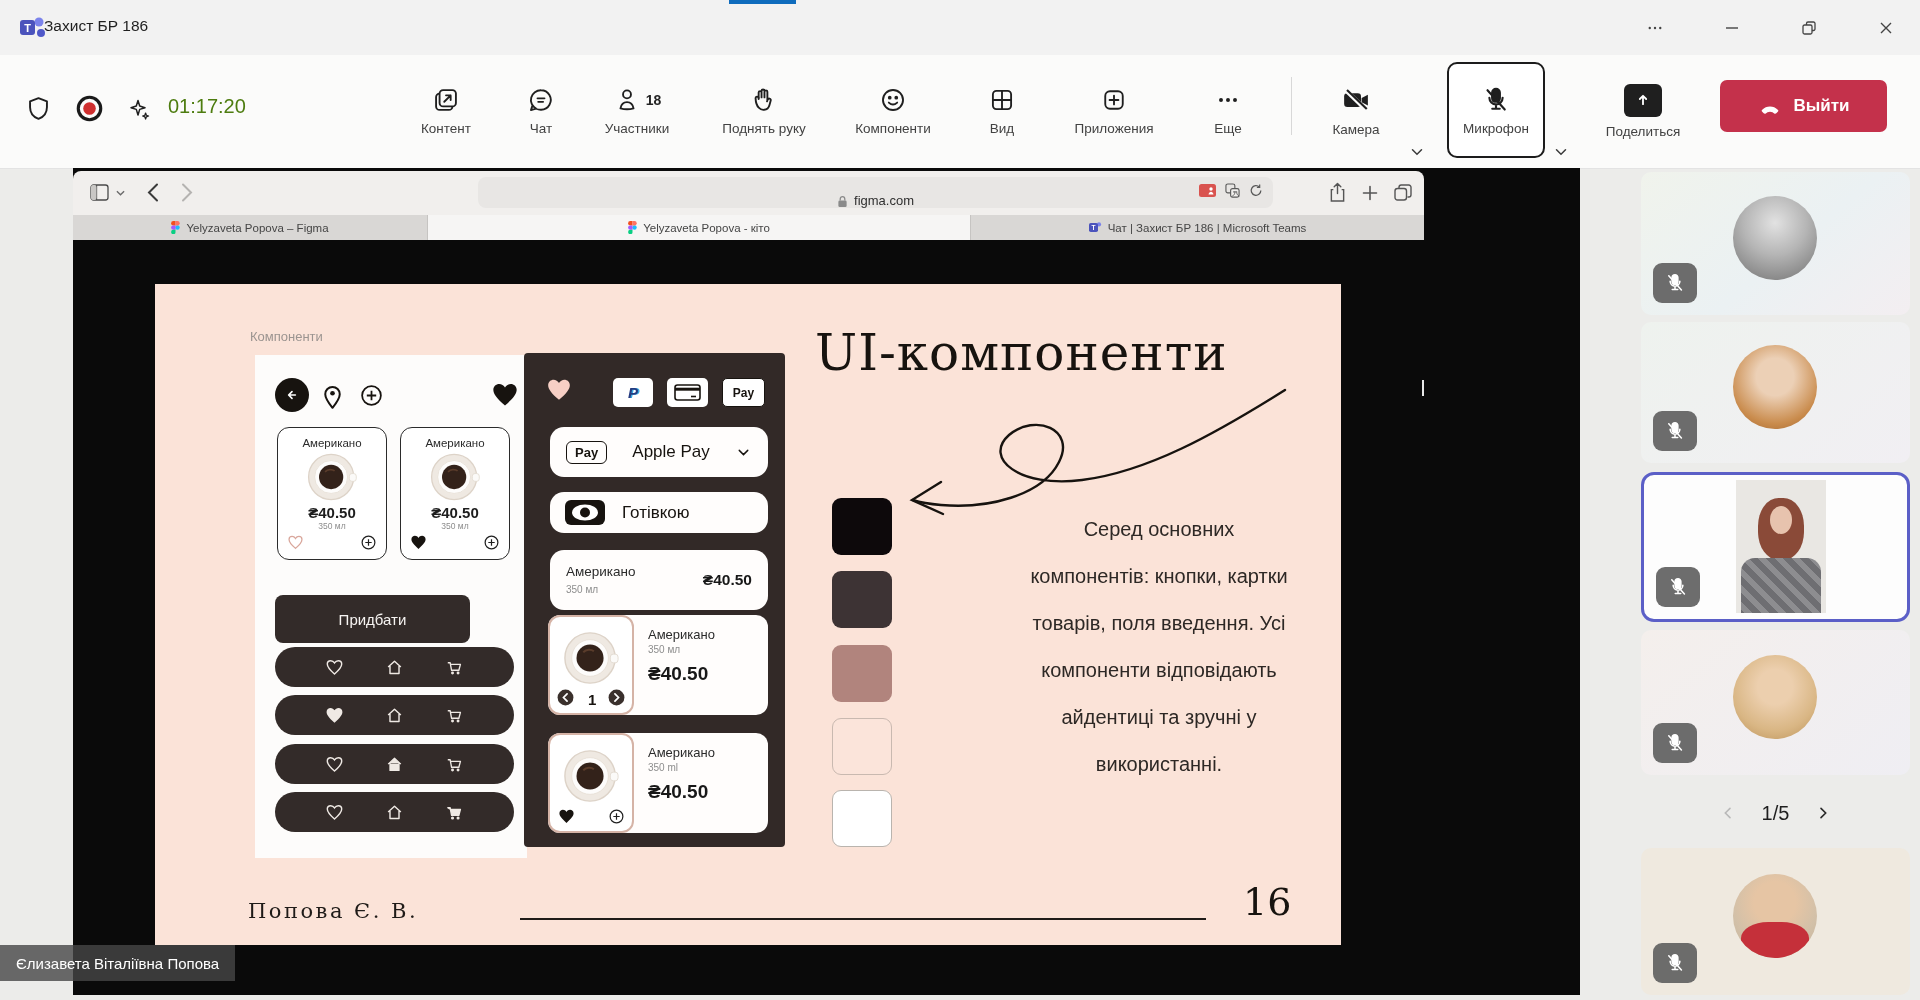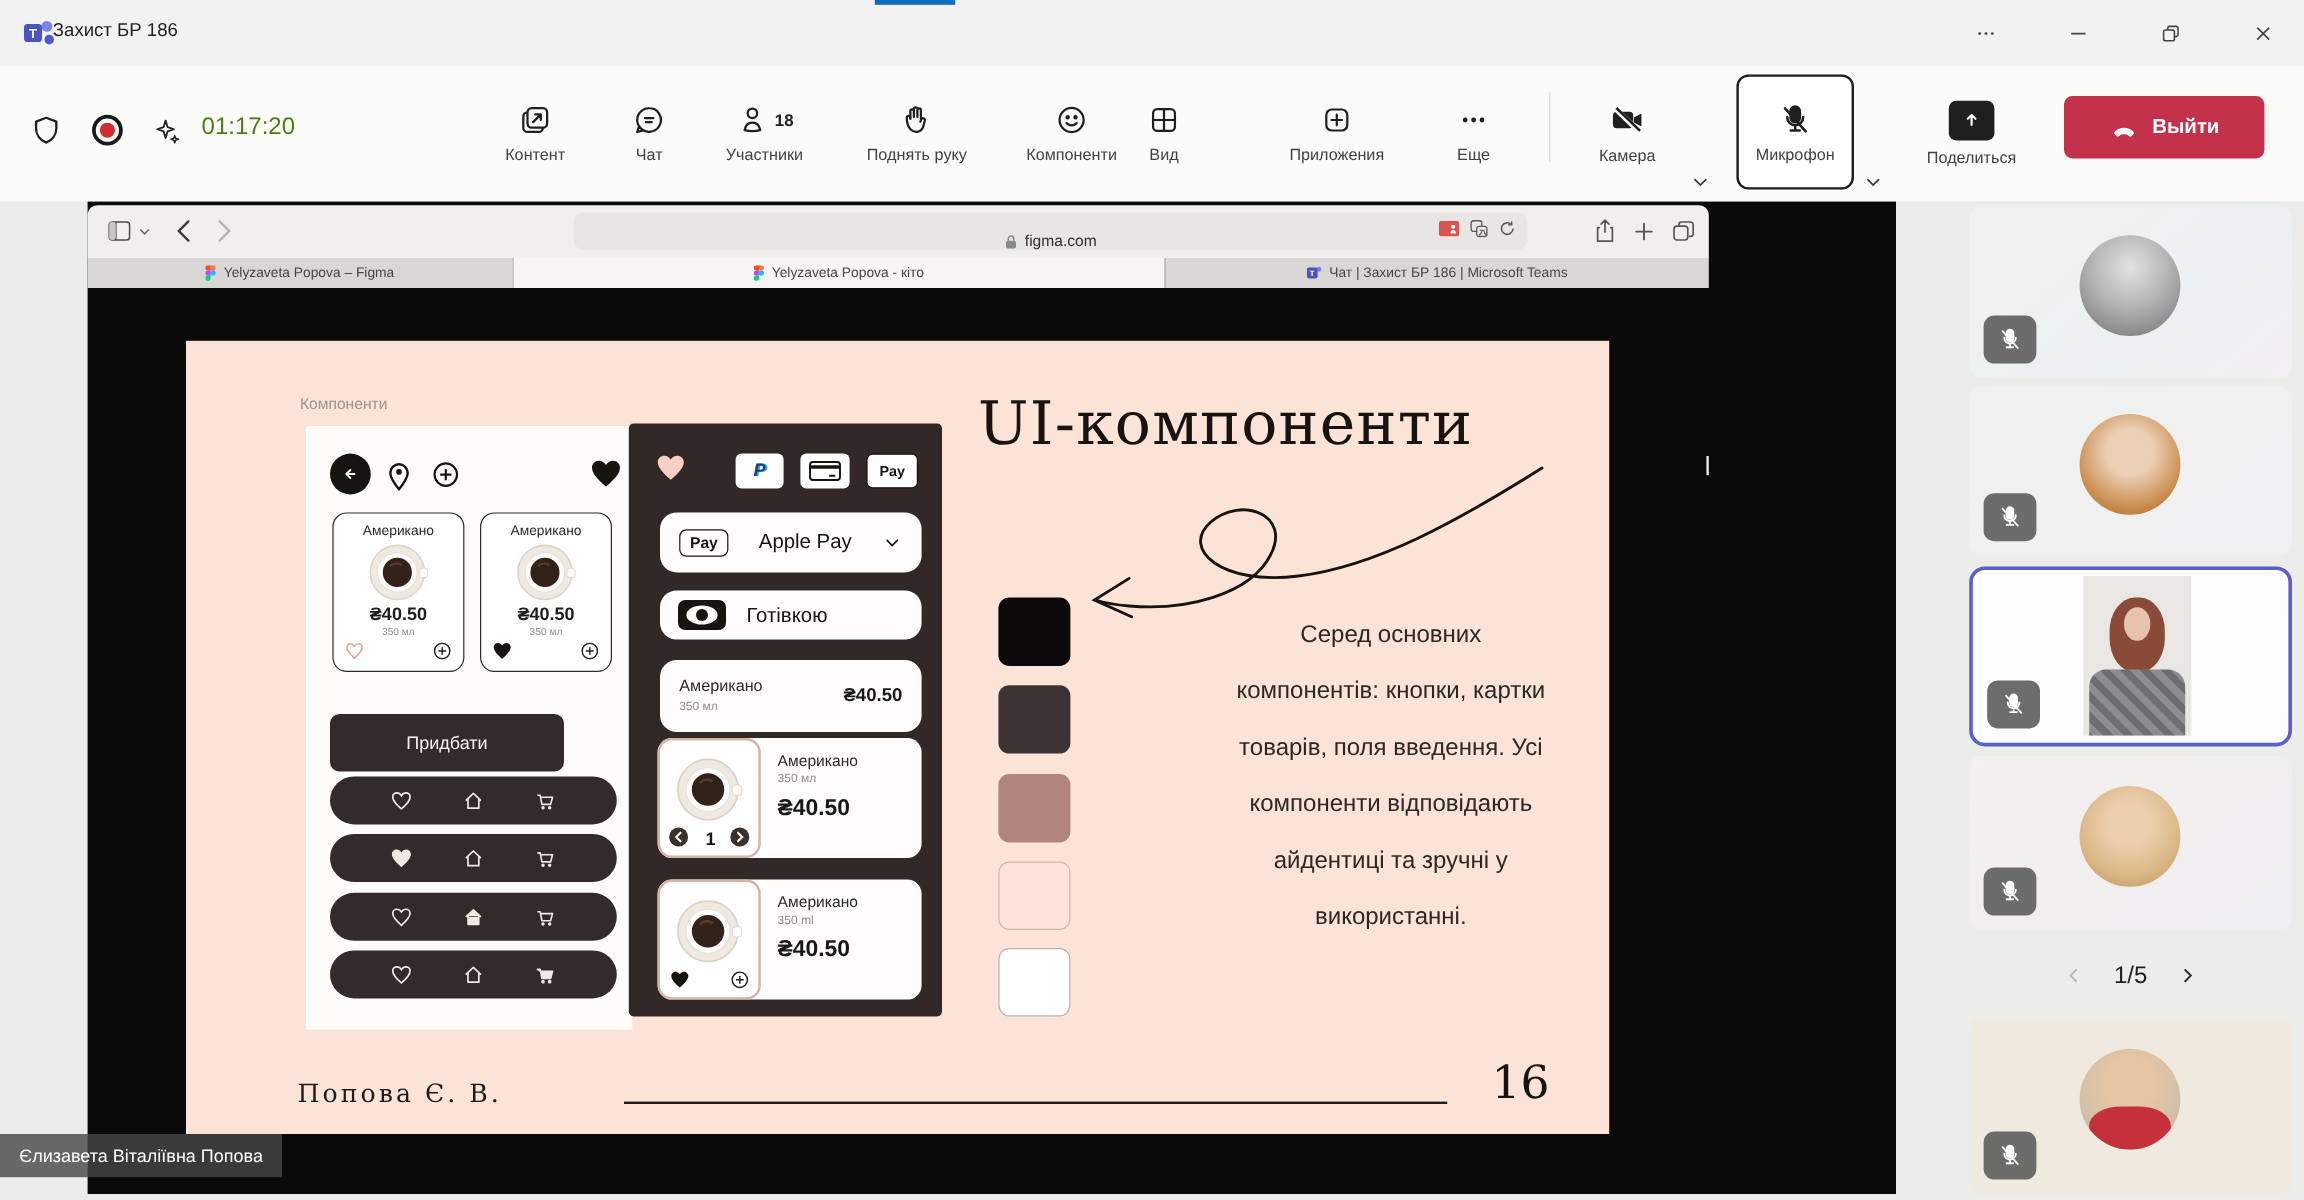--- a/index.html
+++ b/index.html
@@ -250,21 +250,21 @@
           <g fill="none" stroke="#1f1f1f" stroke-width="1.6">
             <circle cx="12" cy="12" r="8.6"></circle>
             <circle cx="9.2" cy="10" r=".8" fill="#1f1f1f"></circle>
             <circle cx="14.8" cy="10" r=".8" fill="#1f1f1f"></circle>
             <path stroke-linecap="round" d="M8.4 14.2c2.2 2 5 2 7.2 0"></path>
           </g>
         </svg>
       </span>
     <span class="tb-label">Компоненти</span>
   </div>
-  <div class="abs tb-item" style="left:912px">
+  <div class="abs tb-item" style="left:944px">
     <span>
         <svg width="28" height="28" viewBox="0 0 24 24">
           <g fill="none" stroke="#1f1f1f" stroke-width="1.6">
             <rect x="4.2" y="4.2" width="15.6" height="15.6" rx="3"></rect>
             <path d="M12 4.2v15.6M4.2 12h15.6"></path>
           </g>
         </svg>
       </span>
     <span class="tb-label">Вид</span>
   </div>

